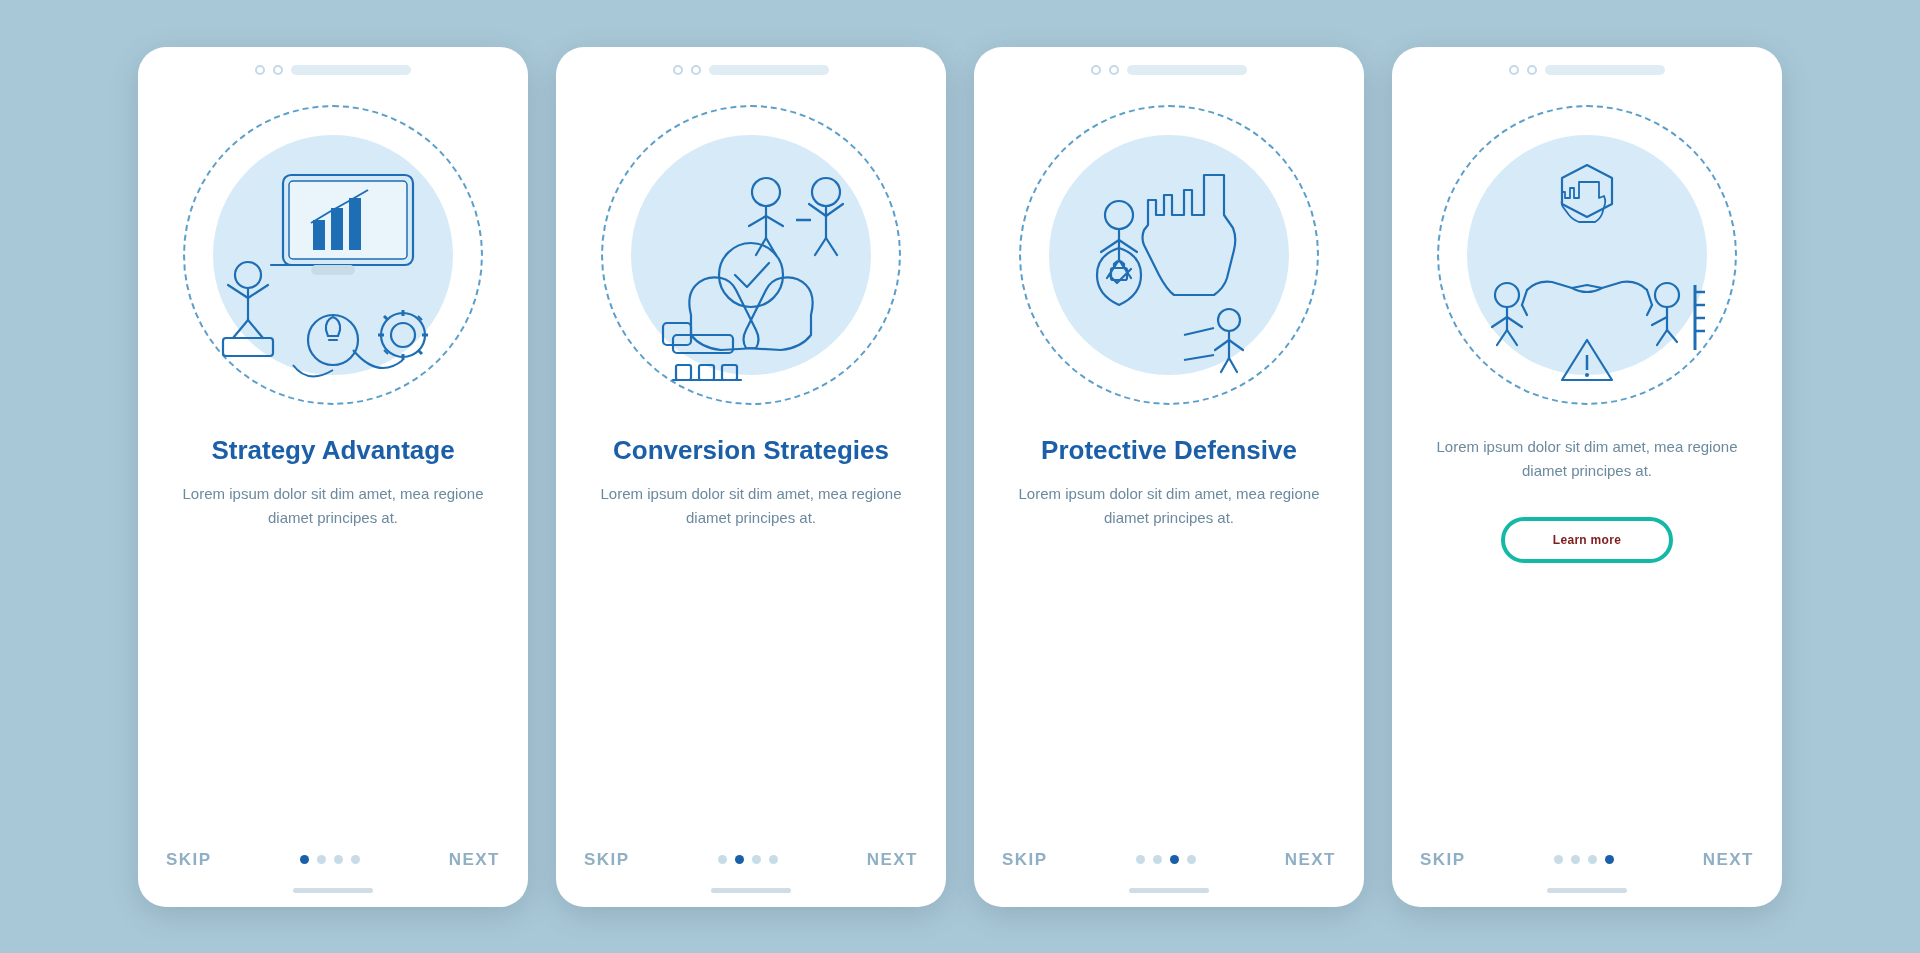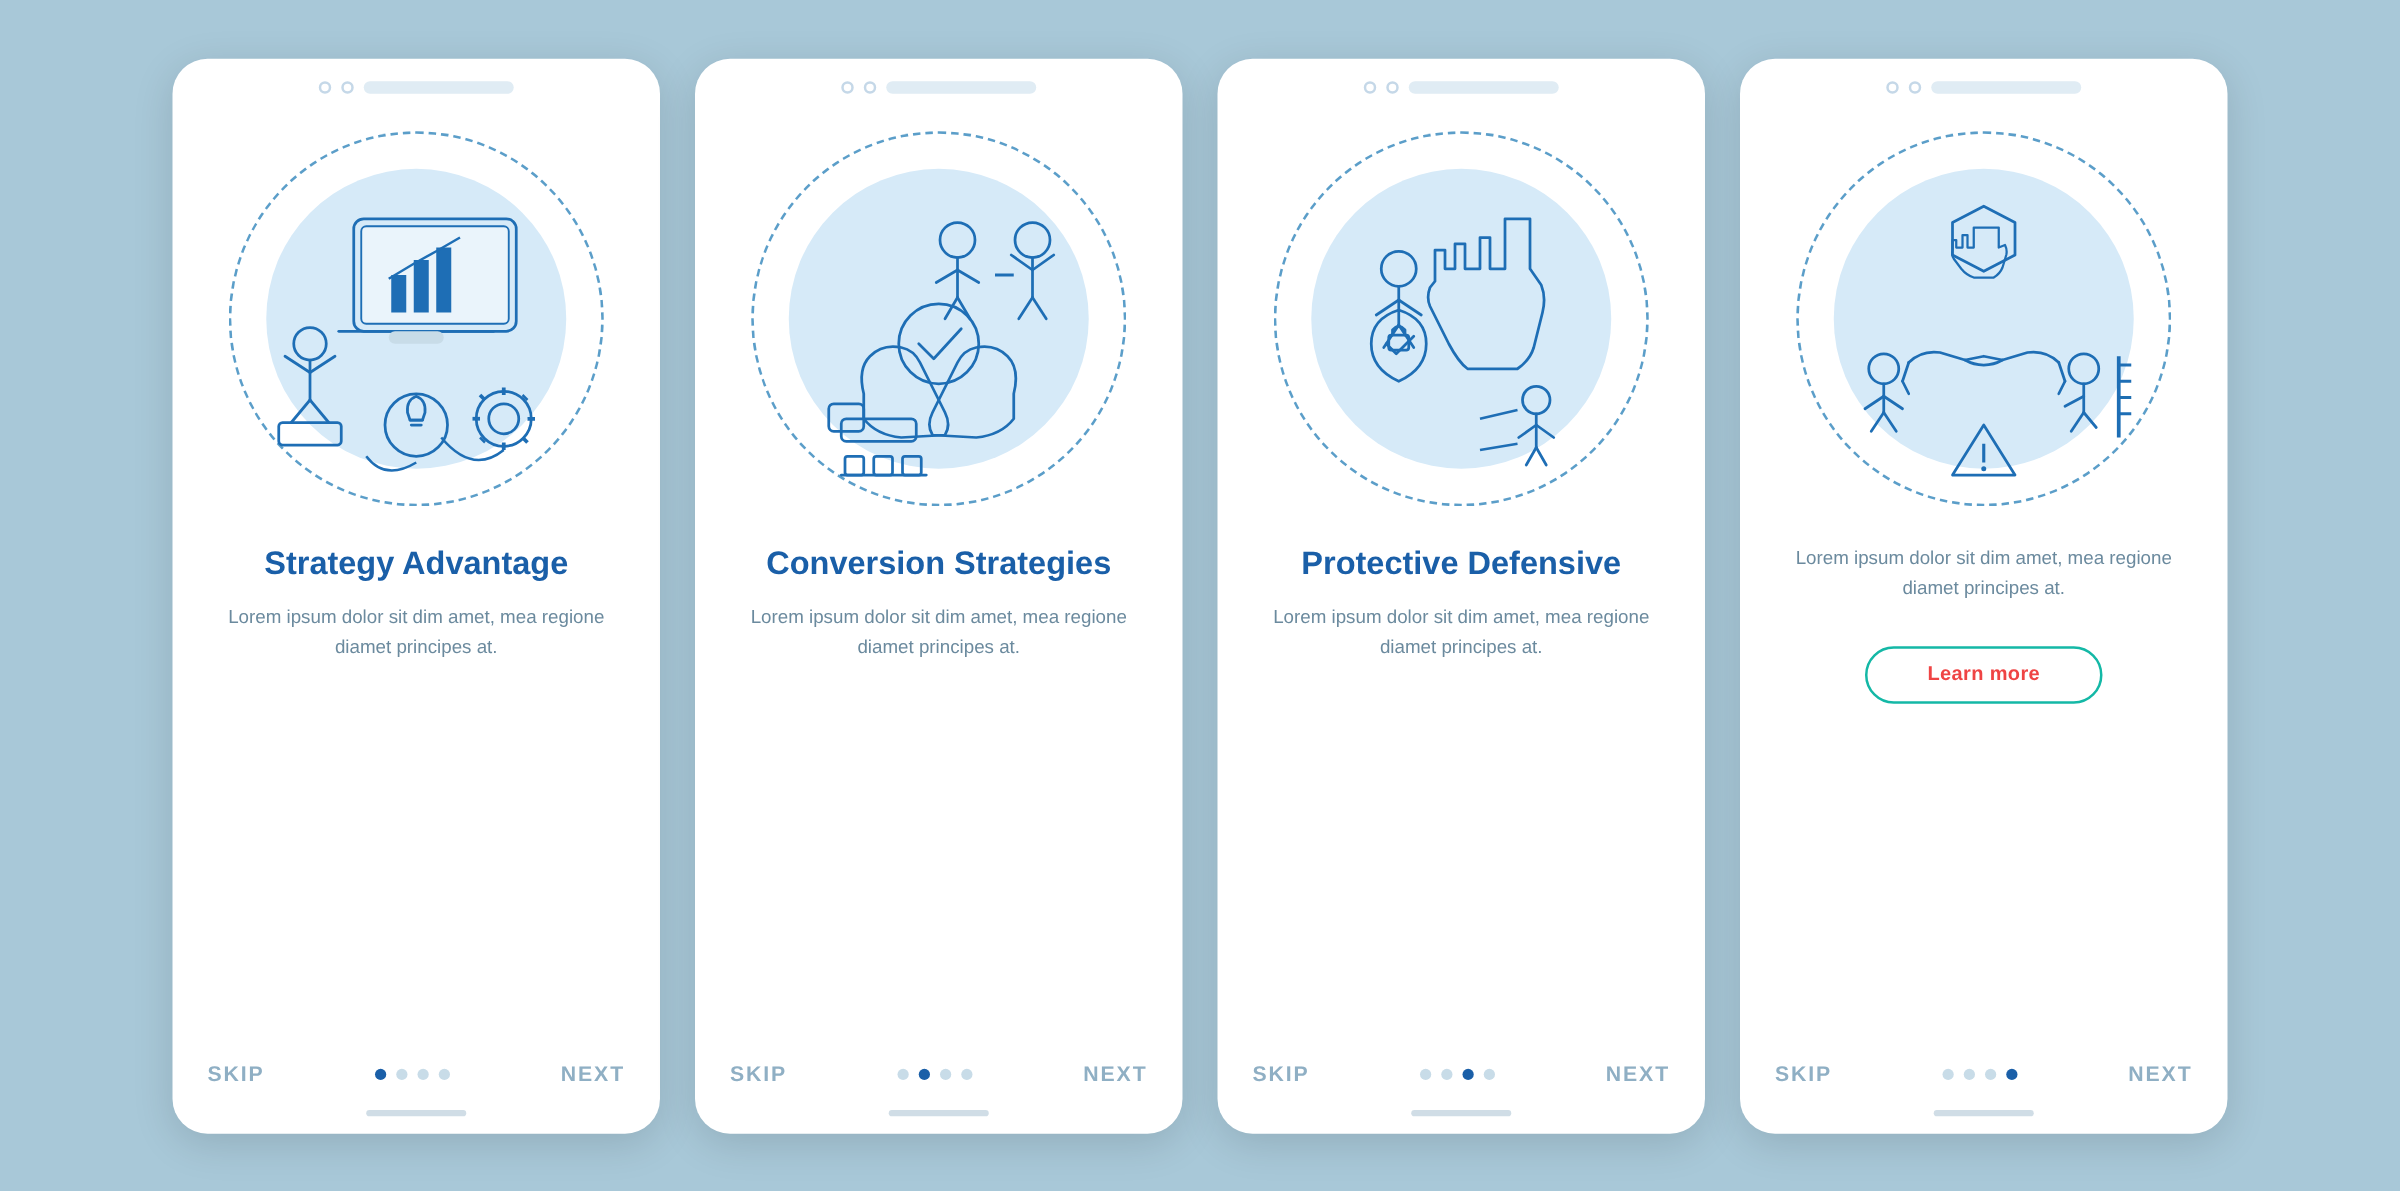--- a/index.html
+++ b/index.html
@@ -120,26 +120,26 @@
 
     .card-body {
       font-size: 15px;
       color: #6b8a9e;
       text-align: center;
       line-height: 1.6;
       margin-bottom: 28px;
     }
 
     .learn-more-btn {
-      border: 2px solid #14b8a6;
+      border: 4px solid #14b8a6;
       background: transparent;
-      color: #ef4444;
+      color: #7f1d1d;
       border-radius: 30px;
       padding: 12px 48px;
-      font-size: 16px;
+      font-size: 12px;
       font-weight: 600;
       cursor: pointer;
       margin-top: 6px;
       margin-bottom: 10px;
       letter-spacing: 0.3px;
     }
 
     .card-nav {
       width: 100%;
       display: flex;

